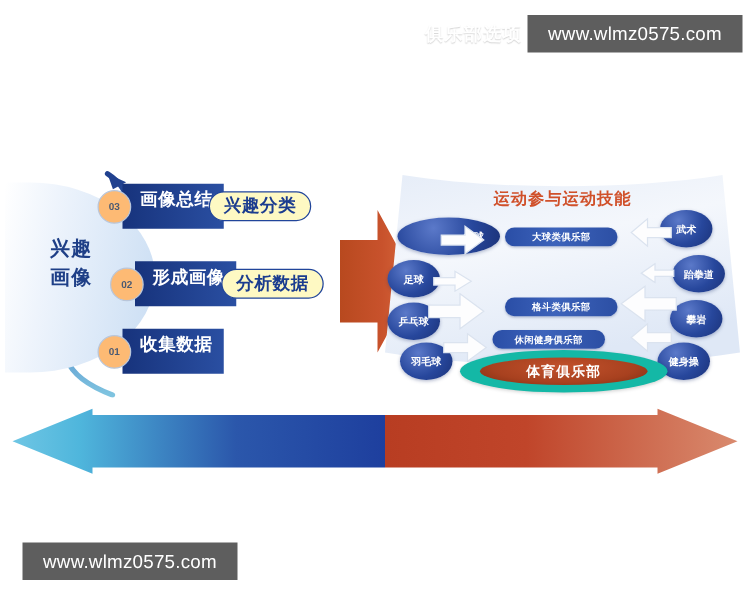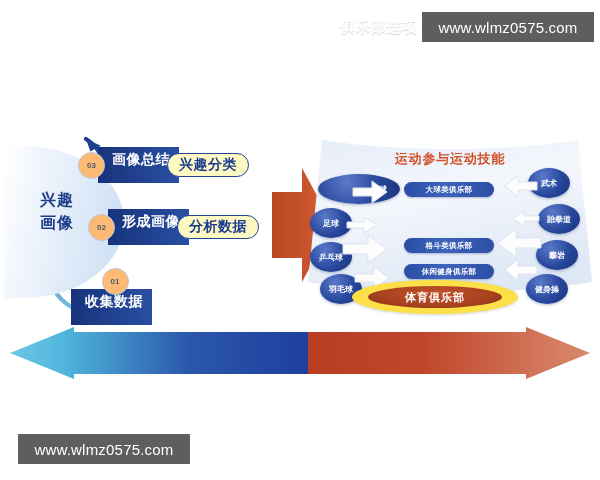--- a/index.html
+++ b/index.html
@@ -32,21 +32,21 @@
     position:absolute;left:14px;top:60px;width:86px;
     text-align:center;color:#1e3f87;font-weight:bold;
     font-size:16px;line-height:23px;letter-spacing:1px;
     font-family:"Liberation Sans","DejaVu Sans",sans-serif;
   }
   .semi-label span{display:block;}
 
   .arc{position:absolute;left:40px;top:0px;width:130px;height:190px;}
 
   .step{position:absolute;display:flex;align-items:center;height:26px;}
-  .step-1{left:78px;top:140px;flex-direction:column;}
+  .step-1{left:78px;top:140px;}
   .step-2{left:88px;top:86px;}
   .step-3{left:78px;top:24px;}
 
   .badge{
     width:25px;height:25px;border-radius:50%;
     background:#fdba74;border:1.3px solid #b9c6da;
     color:#4a5a73;font-size:8px;font-weight:bold;
     display:flex;align-items:center;justify-content:center;
     flex:0 0 auto;z-index:3;position:relative;
   }
@@ -98,22 +98,22 @@
     position:absolute;width:90px;height:15px;border-radius:8px;
     background:linear-gradient(90deg,#2a4ea6 0%,#3d63bb 45%,#2c4fa4 100%);
     color:#ffffff;font-size:7.5px;font-weight:bold;
     display:flex;align-items:center;justify-content:center;
     letter-spacing:.3px;box-shadow:0 1px 2px rgba(25,45,105,.3);
   }
 
   .warrow{position:absolute;}
 
   .bottom-ell{
-    position:absolute;left:46px;top:148px;width:166px;height:34px;
-    border-radius:50%;background:#fde047;
+    position:absolute;left:62px;top:148px;width:166px;height:34px;
+    border-radius:50%;background:#14b8a6;
     box-shadow:0 1px 3px rgba(0,0,0,.18);
     display:flex;align-items:center;justify-content:center;
   }
   .bottom-ell-in{
     width:134px;height:22px;border-radius:50%;
     background:radial-gradient(ellipse at 50% 35%,#c2512c 0%,#a8411f 60%,#7d2c11 100%);
     color:#ffffff;font-size:11px;font-weight:bold;letter-spacing:1px;
     display:flex;align-items:center;justify-content:center;
     font-family:"Liberation Sans","DejaVu Sans",sans-serif;
   }
@@ -236,21 +236,21 @@
     </svg>
     <svg class="warrow" style="left:190px;top:96px;width:46px;height:30px;" viewBox="0 0 46 30">
       <path d="M 45 10 L 20 10 L 20 1 L 1 15 L 20 29 L 20 20 L 45 20 Z" fill="#fdfdfe" stroke="#dbe3ef" stroke-width="1"></path>
     </svg>
     <svg class="warrow" style="left:198px;top:126px;width:34px;height:24px;" viewBox="0 0 34 24">
       <path d="M 33 8 L 14 8 L 14 1 L 1 12 L 14 23 L 14 16 L 33 16 Z" fill="#fdfdfe" stroke="#dbe3ef" stroke-width="1"></path>
     </svg>
 
     <div class="club" style="left:98px;top:50px;">大球类俱乐部</div>
     <div class="club" style="left:98px;top:106px;">格斗类俱乐部</div>
-    <div class="club" style="left:98px;top:132px;">休闲健身俱乐部</div>
+    <div class="club" style="left:88px;top:132px;">休闲健身俱乐部</div>
 
     <div class="bottom-ell">
       <div class="bottom-ell-in">体育俱乐部</div>
     </div>
   </div>
 
   <svg class="botbar" viewBox="0 0 584 54">
     <defs>
       <linearGradient id="bg1" x1="0" y1="0" x2="1" y2="0">
         <stop offset="0%" stop-color="#6fc6e4"></stop>

